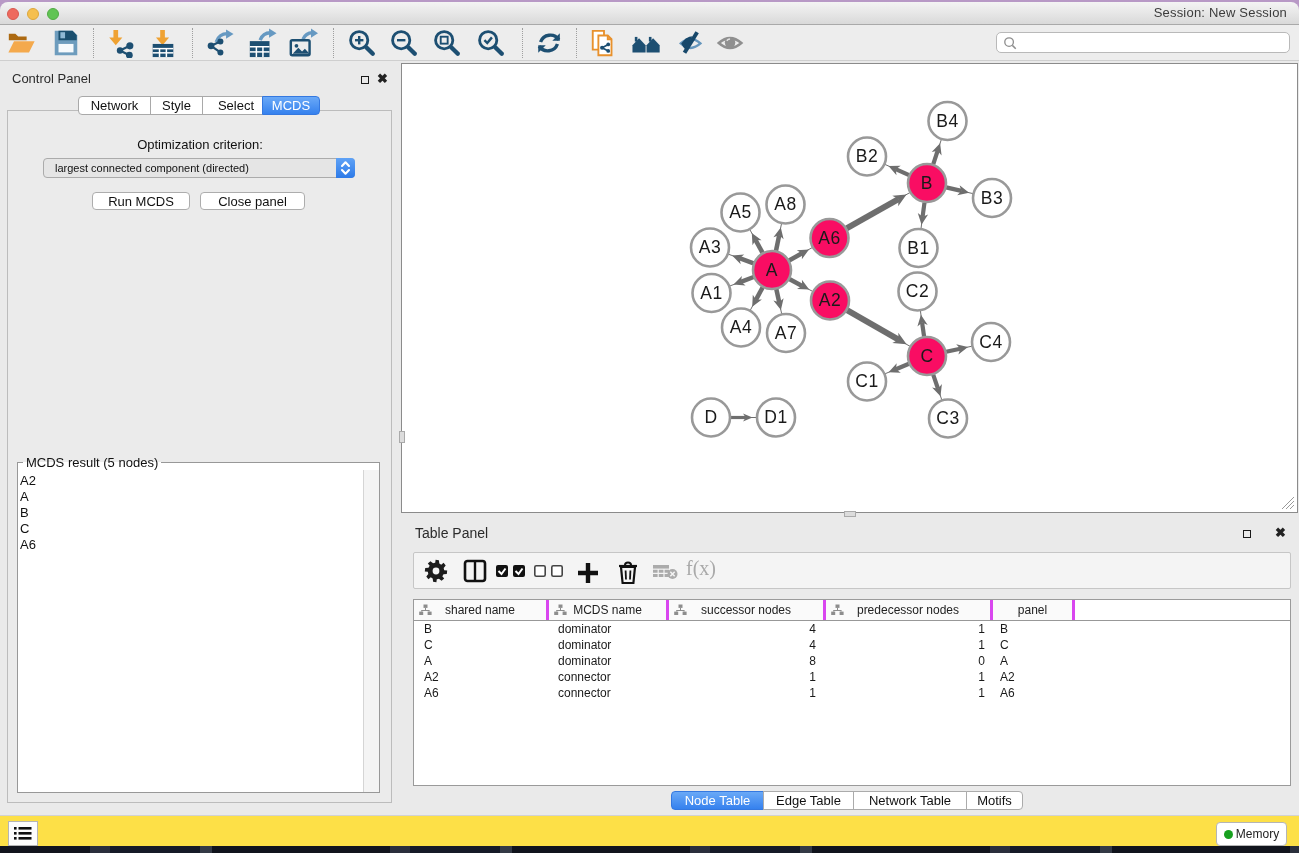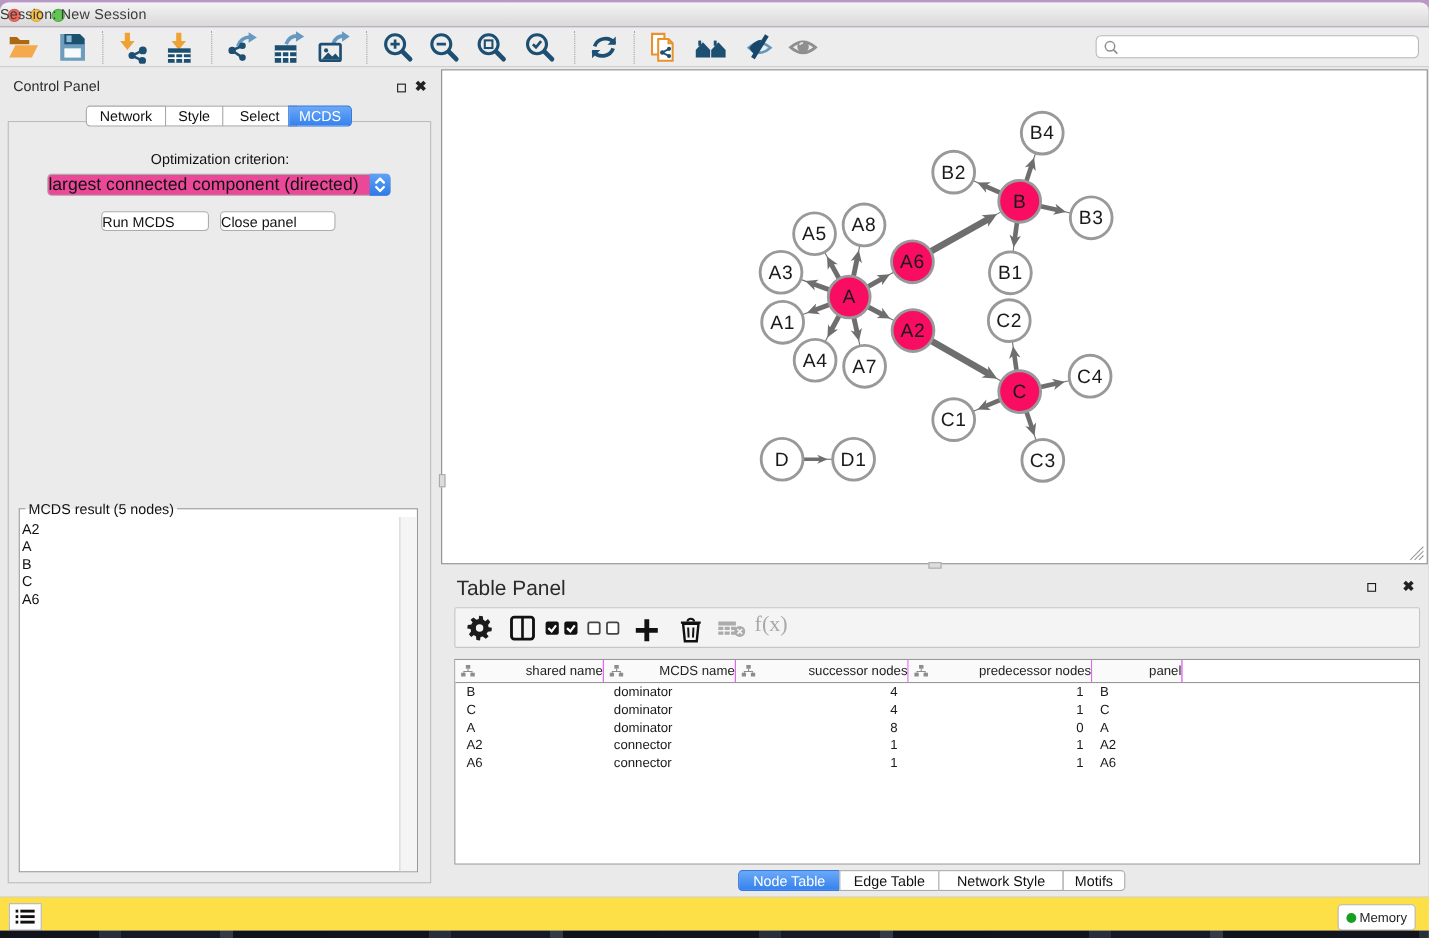--- a/index.html
+++ b/index.html
@@ -2,59 +2,59 @@
 <html><head><meta charset="utf-8">
 <style>
 *{margin:0;padding:0;box-sizing:border-box}
 html,body{width:1299px;height:853px;overflow:hidden}
 body{position:relative;background:#b899c6;font-family:"Liberation Sans",sans-serif}
 .abs{position:absolute}
 
 #titlebar{left:0;top:2px;width:1299px;height:23px;border-radius:8px 8px 0 0;
  background:linear-gradient(#f4f4f4,#e8e8e8 45%,#d9d9d9);border-bottom:1px solid #a9a9a9}
 #titlebar .tl{position:absolute;top:6px;width:12px;height:12px;border-radius:50%}
-#title-text{left:0;right:0;top:3px;text-align:left;font-size:13px;letter-spacing:0.2px;color:#3c3c3c}
+#title-text{left:0;right:12px;top:3px;text-align:right;font-size:13px;letter-spacing:0.2px;color:#3c3c3c}
 
 #toolbar{left:0;top:25px;width:1299px;height:36px;background:#ededed;border-bottom:1px solid #cfcfcf}
 .tsep{position:absolute;top:3px;height:30px;width:0;border-left:1px dotted #9f9f9f}
 .ticon{position:absolute;top:3px;width:30px;height:30px}
 #searchbox{position:absolute;left:996px;top:7px;width:294px;height:21px;background:#fff;
  border:1px solid #b9b9b9;border-radius:5px}
 
 #cp-title{left:12px;top:71px;font-size:13px;color:#2b2b2b}
 .winbtns{position:absolute;font-size:12px;color:#222}
 #cp-pane{left:7px;top:110px;width:385px;height:693px;background:#ebebeb;border:1px solid #bcbcbc}
 .seg{position:absolute;height:19px;font-size:13px;text-align:center;background:#fff;
  border:1px solid #a9a9a9;color:#111;line-height:18px}
 .seg.sel{background:linear-gradient(#6aa9f7,#3581ee);border-color:#3478e0;color:#fff}
 #opt-label{left:0;width:400px;top:137px;text-align:center;font-size:13px;color:#111}
-#dropdown{left:43px;top:158px;width:312px;height:20px;background:#ec4899;border:1px solid #ababab;
- border-radius:4px;font-size:16px;line-height:19px;color:#111}
+#dropdown{left:43px;top:158px;width:312px;height:20px;background:#e5e5e5;border:1px solid #ababab;
+ border-radius:4px;font-size:11px;line-height:19px;padding-left:11px;color:#111}
 #dd-btn{right:-1px;top:-1px;width:19px;height:20px;border-radius:0 4px 4px 0;
  background:linear-gradient(#5fa2f6,#2d7ae8)}
 .btn{position:absolute;height:18px;background:#fff;border:1px solid #adadad;border-radius:4px;
- font-size:13px;text-align:left;line-height:17px;color:#111}
+ font-size:13px;text-align:center;line-height:17px;color:#111}
 #fieldset{left:17px;top:462px;width:363px;height:331px;background:#fff;border:1px solid #989898}
 #legend{left:23px;top:455px;font-size:13px;color:#111;padding:0 3px;
  background:linear-gradient(#ebebeb 50%,#ffffff 50%)}
 #mcds-list{left:20px;top:473px;font-size:13px;color:#111;line-height:16px}
 #mcds-scroll{left:363px;top:470px;width:16px;height:322px;background:#f4f4f4;border-left:1px solid #d5d5d5}
 
 #netwin{left:401px;top:63px;width:897px;height:450px;background:#fff;border:1px solid #8b8b8b}
 #net-titlebar{left:0;top:0;width:895px;height:22px;
  background:linear-gradient(#f3f3f3,#e6e6e6 45%,#d7d7d7);border-bottom:1px solid #b3b3b3}
 #net-titlebar .tl{position:absolute;top:5px;width:12px;height:12px;border-radius:50%}
 #net-title{left:0;right:0;top:4px;text-align:center;font-size:13px;color:#333}
 
-#tp-title{left:415px;top:525px;font-size:19px;color:#2b2b2b}
+#tp-title{left:415px;top:525px;font-size:14px;color:#2b2b2b}
 #tp-toolbar{left:413px;top:552px;width:878px;height:37px;background:#f4f4f4;
  border:1px solid #c6c6c6;border-radius:2px}
 #tbl{left:413px;top:599px;width:878px;height:187px;background:#fff;border:1px solid #9a9a9a;font-size:12px}
-.th{position:absolute;top:0;height:20px;background:#fafafa;border-right:1px solid #d946ef;
- color:#222;text-align:right;line-height:20px}
+.th{position:absolute;top:0;height:20px;background:#fafafa;border-right:3px solid #d946ef;
+ color:#222;text-align:center;line-height:20px}
 #thead-line{left:0;top:20px;width:876px;height:0;border-top:1px solid #989898;position:absolute}
 .td{position:absolute;color:#1a1a1a;line-height:16px;height:16px}
 
 .btab{position:absolute;top:791px;height:19px;font-size:13px;text-align:center;background:#fff;
  border:1px solid #ababab;color:#111;line-height:18px}
 .btab.sel{background:linear-gradient(#6aa9f7,#3581ee);border-color:#3478e0;color:#fff}
 
 #statusbar{left:0;top:815px;width:1299px;height:31px;background:#fde047;border-top:1px solid #d2d2d2}
 #memory-btn{position:absolute;left:1216px;top:6px;width:71px;height:24px;background:#fff;
  border:1px solid #b5b5b5;border-radius:4px;font-size:12px;color:#222;text-align:center;line-height:22px}
@@ -438,21 +438,21 @@
     <div class="td" style="left:521px;top:69px;width:50px;text-align:right">1</div>
     <div class="td" style="left:586px;top:69px">A2</div>
  <div class="td" style="left:10px;top:85px">A6</div>
     <div class="td" style="left:144px;top:85px">connector</div>
     <div class="td" style="left:352px;top:85px;width:50px;text-align:right">1</div>
     <div class="td" style="left:521px;top:85px;width:50px;text-align:right">1</div>
     <div class="td" style="left:586px;top:85px">A6</div>
 </div>
 <div class="btab sel" style="left:671px;width:93px;border-radius:4px 0 0 4px">Node Table</div>
 <div class="btab" style="left:763px;width:91px">Edge Table</div>
-<div class="btab" style="left:853px;width:114px">Network Style</div>
+<div class="btab" style="left:853px;width:114px">Network Table</div>
 <div class="btab" style="left:966px;width:57px;border-radius:0 4px 4px 0">Motifs</div>
 
 <div class="abs" id="statusbar">
  <div id="list-btn">
       <svg style="position:absolute;left:5px;top:4px" width="18" height="15" viewBox="0 0 18 15">
         <g fill="#111">
           <rect x="0" y="1" width="2.6" height="2.6"></rect>
           <rect x="4.5" y="1" width="13" height="2.6"></rect>
           <rect x="0" y="6" width="2.6" height="2.6"></rect>
           <rect x="4.5" y="6" width="13" height="2.6"></rect>

